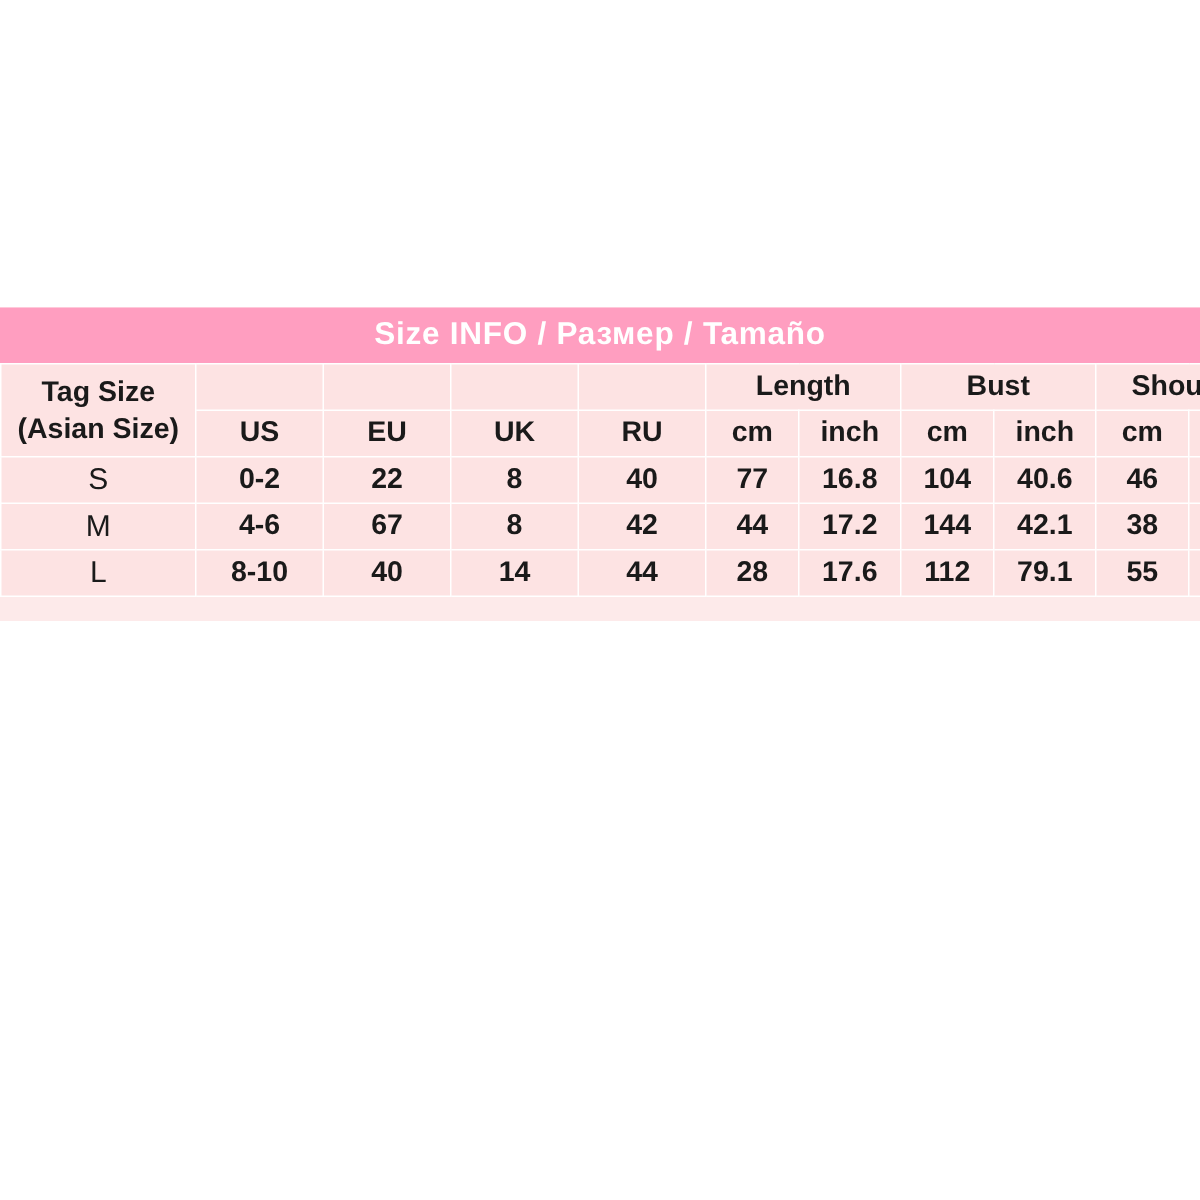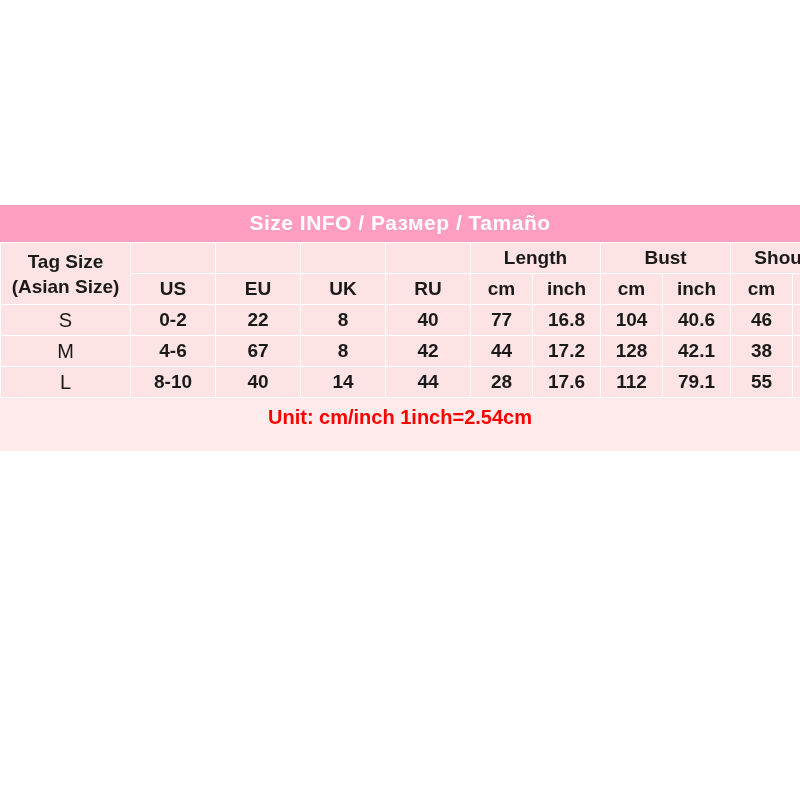--- a/index.html
+++ b/index.html
@@ -159,21 +159,21 @@
         </tr>
 
         <tr class="row-data">
           <td class="size-label">M</td>
           <td>4-6</td>
           <td>67</td>
           <td>8</td>
           <td>42</td>
           <td>44</td>
           <td>17.2</td>
-          <td>128</td>
+          <td>144</td>
           <td>42.1</td>
           <td>38</td>
           <td>18.3</td>
         </tr>
 
         <tr class="row-data">
           <td class="size-label">L</td>
           <td>8-10</td>
           <td>40</td>
           <td>14</td>
@@ -181,20 +181,19 @@
           <td>28</td>
           <td>17.6</td>
           <td>112</td>
           <td>79.1</td>
           <td>55</td>
           <td>18.7</td>
         </tr>
       </tbody>
     </table>
 
-    <div class="unit-line">Unit: cm/inch 1inch=2.54cm</div>
 
     <div class="note-block">
     </div>
 
   </div>
 
 </div>
 
 </body></html>

